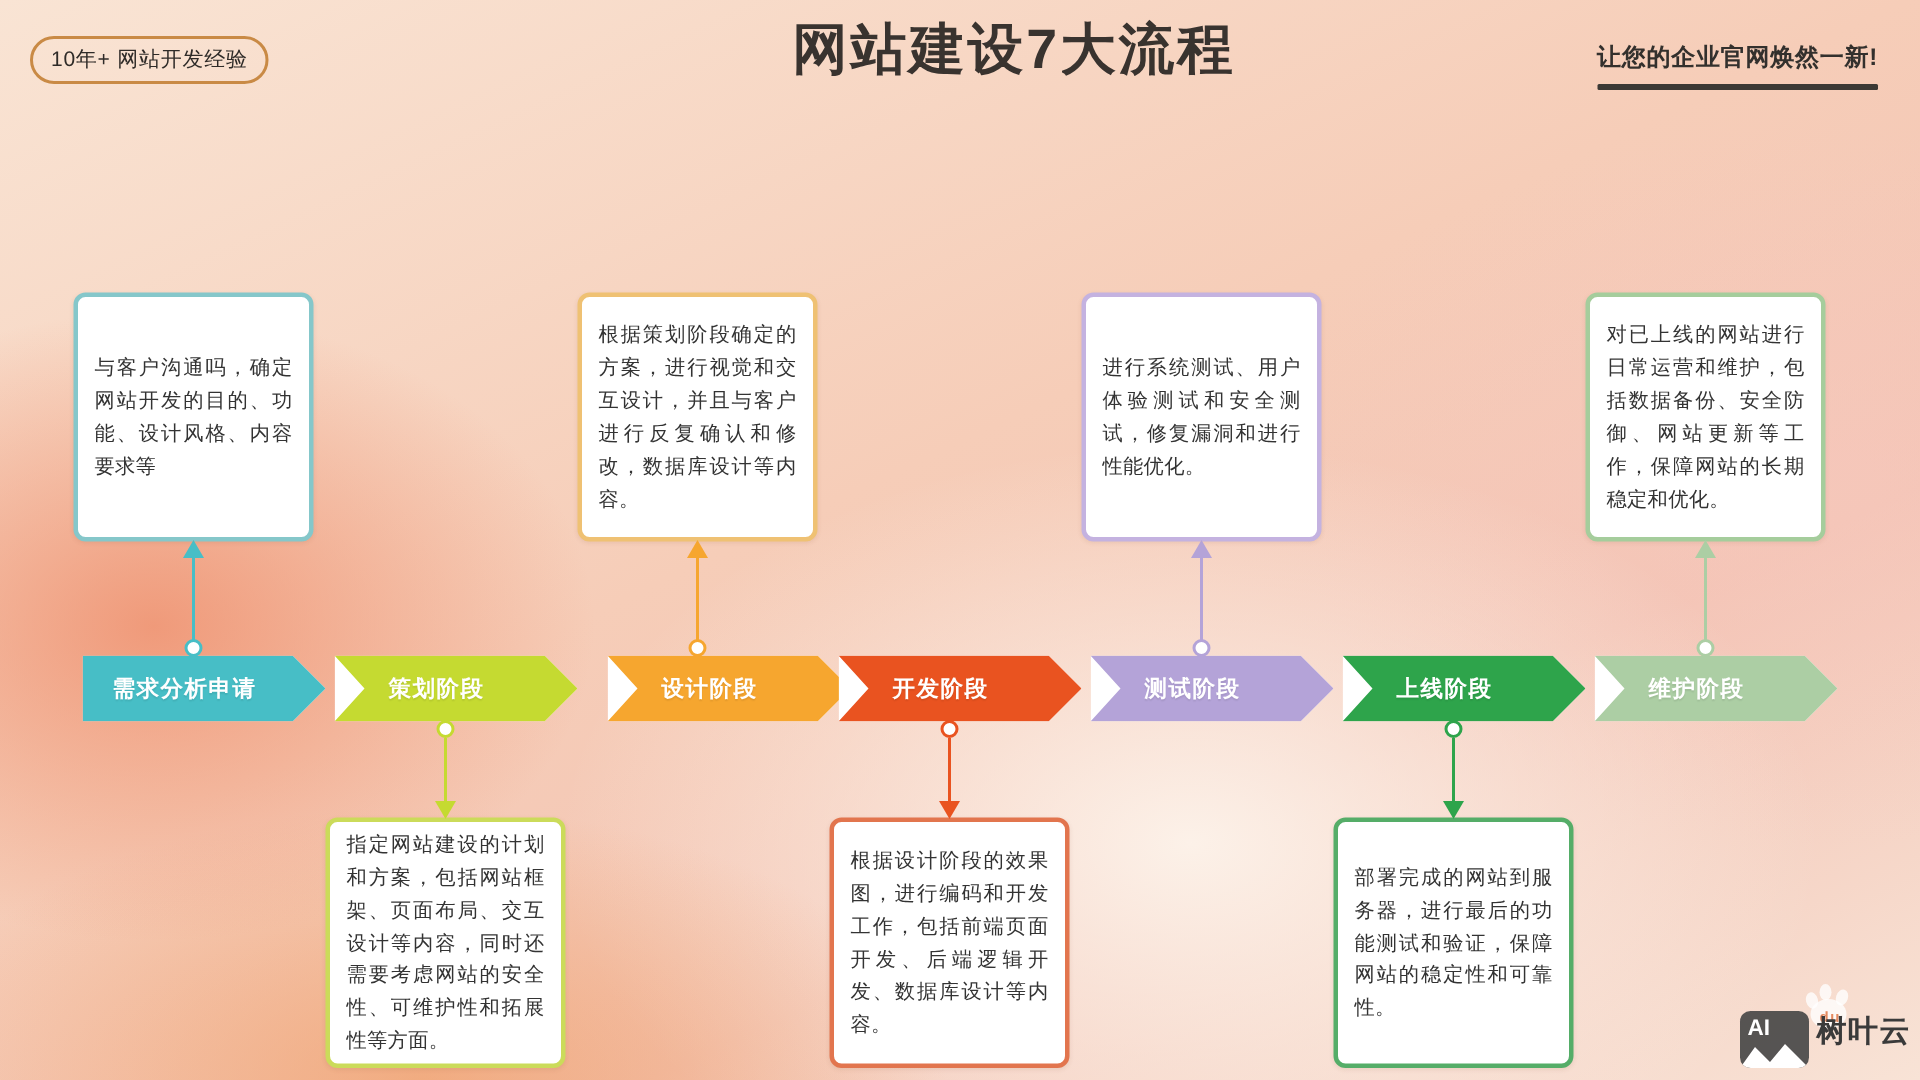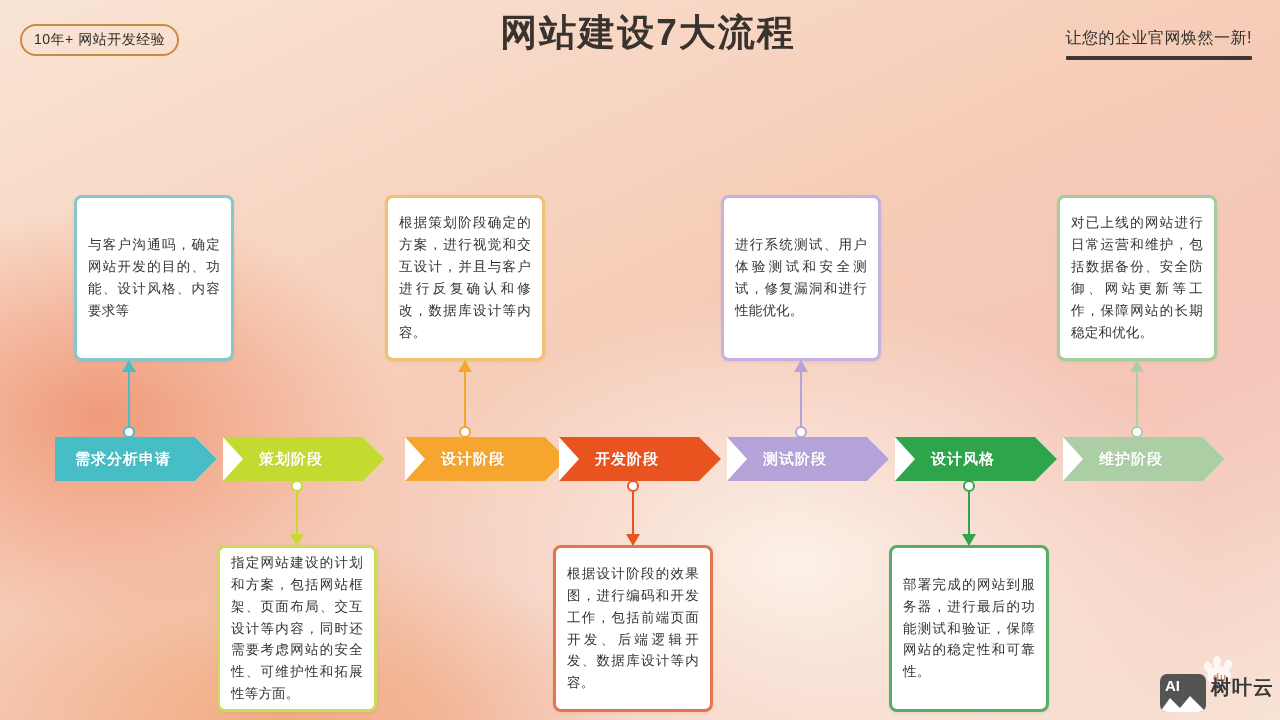--- a/index.html
+++ b/index.html
@@ -28,35 +28,35 @@
     border-radius: 16px;
     font-size: 14px;
     color: #2f2b28;
     letter-spacing: 0.5px;
     background: transparent;
   }
   .title {
     position: absolute;
     left: 50%; top: 8px;
     transform: translateX(-50%);
-    margin-left: 8px;
+    margin-left: 36px;
     font-size: 37px;
     font-weight: 900;
     color: #39332f;
     letter-spacing: 2px;
     white-space: nowrap;
   }
   .tagline {
     position: absolute;
     right: 28px; top: 28px;
     text-align: center;
   }
   .tagline-text {
     font-size: 16px;
-    font-weight: normal;
+    font-weight: bold;
     color: #33302d;
     letter-spacing: 0.5px;
     white-space: nowrap;
   }
   .tagline-bar {
     margin-top: 7px;
     height: 4px;
     width: 100%;
     background: #3c3935;
     border-radius: 1px;
@@ -166,21 +166,21 @@
     <div class="tagline-text">让您的企业官网焕然一新!</div>
     <div class="tagline-bar"></div>
   </div>
 
   <div id="flow">
       <div class="chevron" style="left: 55px; top: 437px;">
         <div class="chv-base"></div>
         <div class="chv-fill flat" style="background: rgb(71, 190, 198);"></div>
         <div class="chv-label">需求分析申请</div>
       </div>
-      <div class="note-box" style="left: 49px; top: 195px; height: 166px; border: 3px solid rgb(133, 199, 202); margin-left: 25px;">
+      <div class="note-box" style="left: 49px; top: 195px; height: 166px; border: 3px solid rgb(133, 199, 202);">
         <div class="note-text">与客户沟通吗，确定网站开发的目的、功能、设计风格、内容要求等</div>
       </div>
       <div class="conn-ring" style="left: 123px; top: 426px; border: 2.5px solid rgb(71, 190, 198);"></div>
       <div class="conn-line" style="left: 127.75px; background: rgb(71, 190, 198); top: 371px; height: 56px;"></div>
       <div class="conn-arrow" style="left: 121.5px; border-left: 7.5px solid transparent; border-right: 7.5px solid transparent; top: 360px; border-bottom: 12px solid rgb(71, 190, 198);"></div>
       <div class="chevron" style="left: 223px; top: 437px;">
         <div class="chv-base"></div>
         <div class="chv-fill notched" style="background: rgb(197, 218, 49);"></div>
         <div class="chv-label">策划阶段</div>
       </div>
@@ -219,21 +219,21 @@
       </div>
       <div class="note-box" style="left: 721px; top: 195px; height: 166px; border: 3px solid rgb(196, 178, 224);">
         <div class="note-text">进行系统测试、用户体验测试和安全测试，修复漏洞和进行性能优化。</div>
       </div>
       <div class="conn-ring" style="left: 795px; top: 426px; border: 2.5px solid rgb(180, 163, 216);"></div>
       <div class="conn-line" style="left: 799.75px; background: rgb(180, 163, 216); top: 371px; height: 56px;"></div>
       <div class="conn-arrow" style="left: 793.5px; border-left: 7.5px solid transparent; border-right: 7.5px solid transparent; top: 360px; border-bottom: 12px solid rgb(180, 163, 216);"></div>
       <div class="chevron" style="left: 895px; top: 437px;">
         <div class="chv-base"></div>
         <div class="chv-fill notched" style="background: rgb(46, 164, 75);"></div>
-        <div class="chv-label">设计风格</div>
+        <div class="chv-label">上线阶段</div>
       </div>
       <div class="note-box" style="left: 889px; top: 545px; height: 167px; border: 3px solid rgb(85, 173, 104);">
         <div class="note-text">部署完成的网站到服务器，进行最后的功能测试和验证，保障网站的稳定性和可靠性。</div>
       </div>
       <div class="conn-ring" style="left: 963px; top: 480px; border: 2.5px solid rgb(46, 164, 75);"></div>
       <div class="conn-line" style="left: 967.75px; background: rgb(46, 164, 75); top: 492px; height: 43px;"></div>
       <div class="conn-arrow" style="left: 961.5px; border-left: 7.5px solid transparent; border-right: 7.5px solid transparent; top: 534px; border-top: 12px solid rgb(46, 164, 75);"></div>
       <div class="chevron" style="left: 1063px; top: 437px; text-align: center;">
         <div class="chv-base"></div>
         <div class="chv-fill notched" style="background: rgb(172, 206, 164);"></div>

